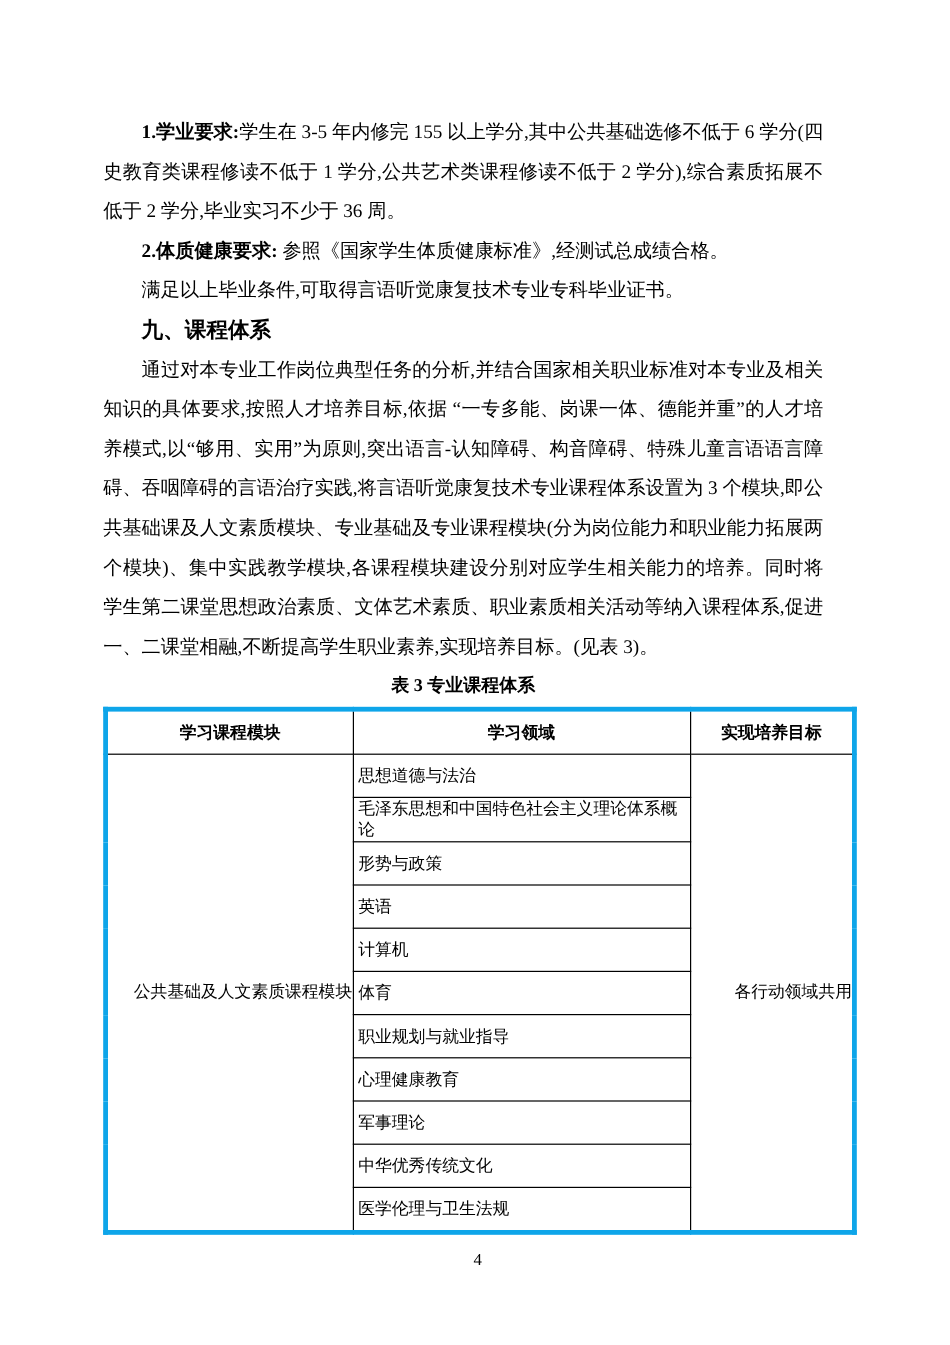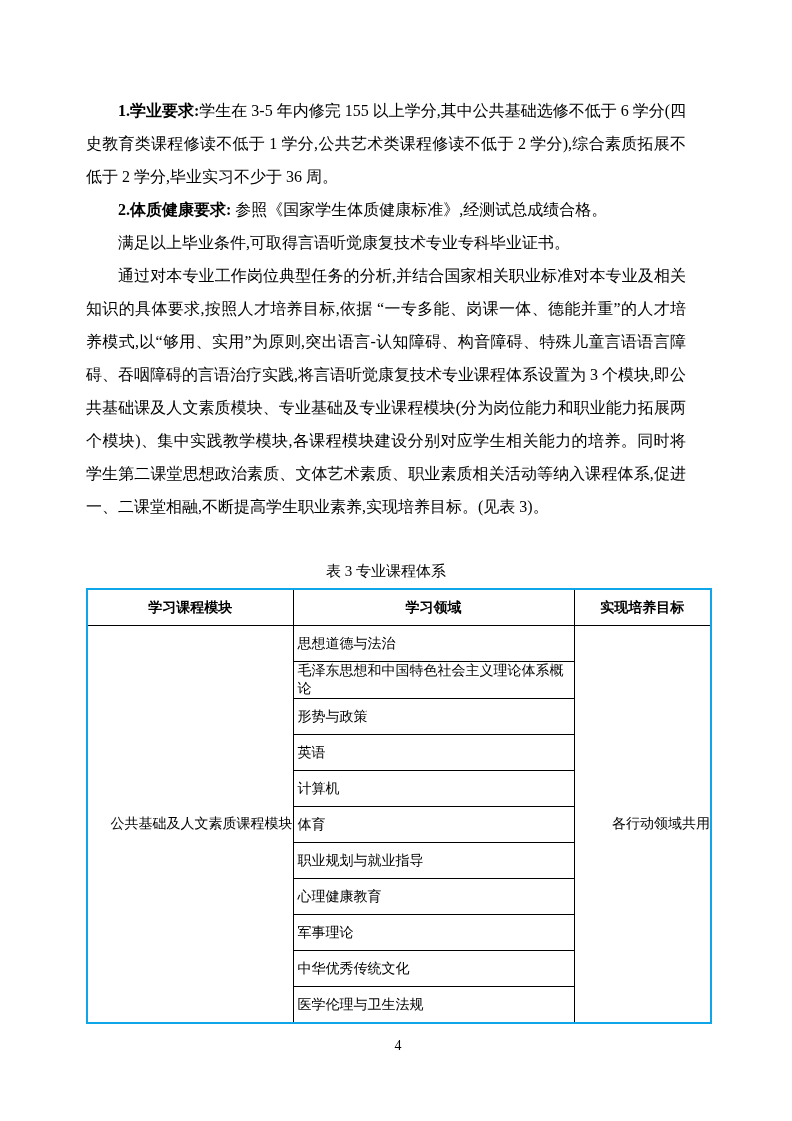--- a/index.html
+++ b/index.html
@@ -25,30 +25,29 @@
   .para .lead{font-weight:bold;}
   .section-heading{
     margin:0;
     font-size:18px;
     line-height:33px;
     font-weight:bold;
     text-indent:32px;
   }
   .table-caption{
     font-size:15px;
-    font-weight:normal;
+    font-weight:bold;
     text-align:center;
     line-height:33px;
-    margin-top:32px;
   }
   table.course-table{
     border-collapse:collapse;
     table-layout:fixed;
     width:624px;
-    border:2px solid #0ea5e9;
+    border:4px solid #0ea5e9;
   }
   .course-table th,
   .course-table td{
     border:1px solid #000;
     padding:0;
     vertical-align:middle;
     font-size:14px;
   }
   .course-table th{
     font-weight:bold;
@@ -76,20 +75,21 @@
 <body>
 
 <div class="page">
 
   <p class="para"><span class="lead">1.学业要求:</span><span>学生在 3-5 年内修完 155 以上学分,其中公共基础选修不低于 6 学分(四史教育类课程修读不低于 1 学分,公共艺术类课程修读不低于 2 学分),综合素质拓展不低于 2 学分,毕业实习不少于 36 周。</span></p>
 
   <p class="para"><span class="lead">2.体质健康要求:</span> <span>参照《国家学生体质健康标准》,经测试总成绩合格。</span></p>
 
   <p class="para">满足以上毕业条件,可取得言语听觉康复技术专业专科毕业证书。</p>
 
+  <h2 class="section-heading">九、课程体系</h2>
 
   <p class="para">通过对本专业工作岗位典型任务的分析,并结合国家相关职业标准对本专业及相关知识的具体要求,按照人才培养目标,依据 “一专多能、岗课一体、德能并重”的人才培养模式,以“够用、实用”为原则,突出语言-认知障碍、构音障碍、特殊儿童言语语言障碍、吞咽障碍的言语治疗实践,将言语听觉康复技术专业课程体系设置为 3 个模块,即公共基础课及人文素质模块、专业基础及专业课程模块(分为岗位能力和职业能力拓展两个模块)、集中实践教学模块,各课程模块建设分别对应学生相关能力的培养。同时将学生第二课堂思想政治素质、文体艺术素质、职业素质相关活动等纳入课程体系,促进一、二课堂相融,不断提高学生职业素养,实现培养目标。(见表 3)。</p>
 
   <div class="table-caption">表 3  专业课程体系</div>
 
   <table class="course-table">
     <colgroup>
       <col class="col-module">
       <col class="col-area">
       <col class="col-action">

